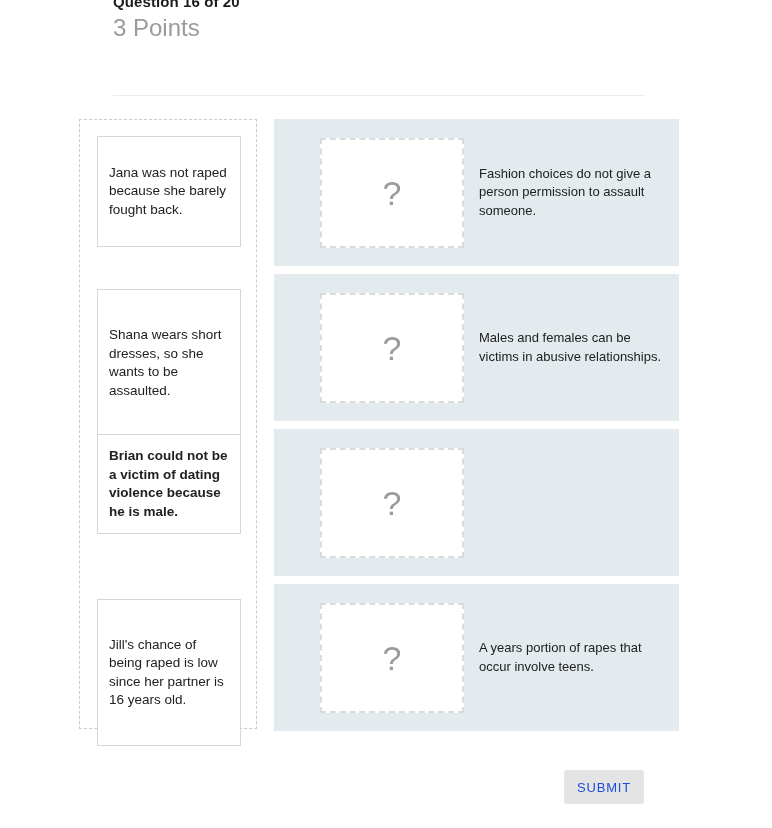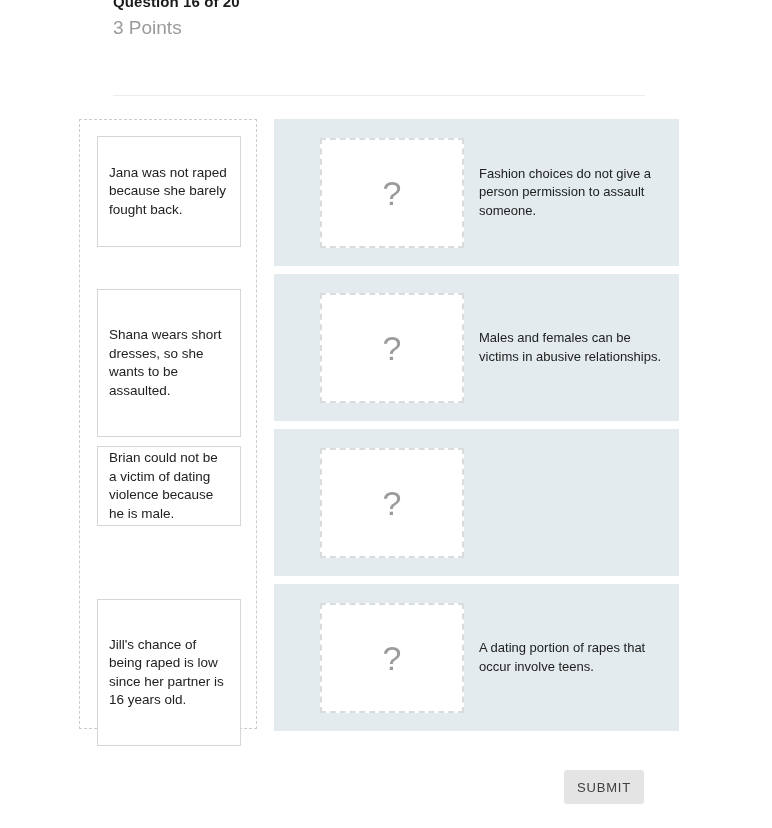--- a/index.html
+++ b/index.html
@@ -25,21 +25,21 @@
   }
   .question-title {
     font-size: 15px;
     font-weight: bold;
     color: #1b1b1b;
     line-height: 17px;
     margin: 0;
     letter-spacing: .1px;
   }
   .points {
-    font-size: 19px;
+    font-size: 24px;
     color: #9b9b9b;
     line-height: 24px;
     margin: 6px 0 4px 0;
     font-weight: 400;
   }
   .prompt {
     font-size: 14.5px;
     color: #252525;
     line-height: 20px;
     margin: 20px 0 0 0;
@@ -83,21 +83,21 @@
     align-items: center;
     padding: 16px 11px;
   }
   .myth-card .card-text {
     font-size: 13.5px;
     line-height: 18.5px;
     color: #212121;
   }
   .myth-1 { top: 16px;  height: 111px; }
   .myth-2 { top: 169px; height: 148px; }
-  .myth-3 { top: 326px; height: 80px; }
+  .myth-3 { top: 314px; height: 100px; font-weight: bold; }
   .myth-4 { top: 479px; height: 147px; }
 
   
   .right-col {
     position: absolute;
     left: 195px;
     top: 0;
     width: 405px;
   }
   .match-row {
@@ -144,21 +144,21 @@
   .submit-wrap {
     position: absolute;
     left: 0;
     top: 770px;
     width: 644px;
     display: flex;
     justify-content: flex-end;
   }
   .submit-button {
     background: #e4e4e4;
-    color: #404040;
+    color: #1d4ed8;
     border: none;
     border-radius: 3px;
     font-family: "Liberation Sans", sans-serif;
     font-size: 13px;
     letter-spacing: .8px;
     padding: 0;
     width: 80px;
     height: 34px;
     cursor: default;
   }
@@ -208,21 +208,21 @@
     <div class="match-row row-3">
       <div class="dropzone">
         <span class="qmark">?</span>
       </div>
     </div>
 
     <div class="match-row row-4">
       <div class="dropzone">
         <span class="qmark">?</span>
       </div>
-      <div class="reality-text">A dating portion of rapes that occur involve teens.</div>
+      <div class="reality-text">A years portion of rapes that occur involve teens.</div>
     </div>
 
   </div>
 </div>
 
 <div class="submit-wrap">
   <button class="submit-button">SUBMIT</button>
 </div>
 
 </body></html>

